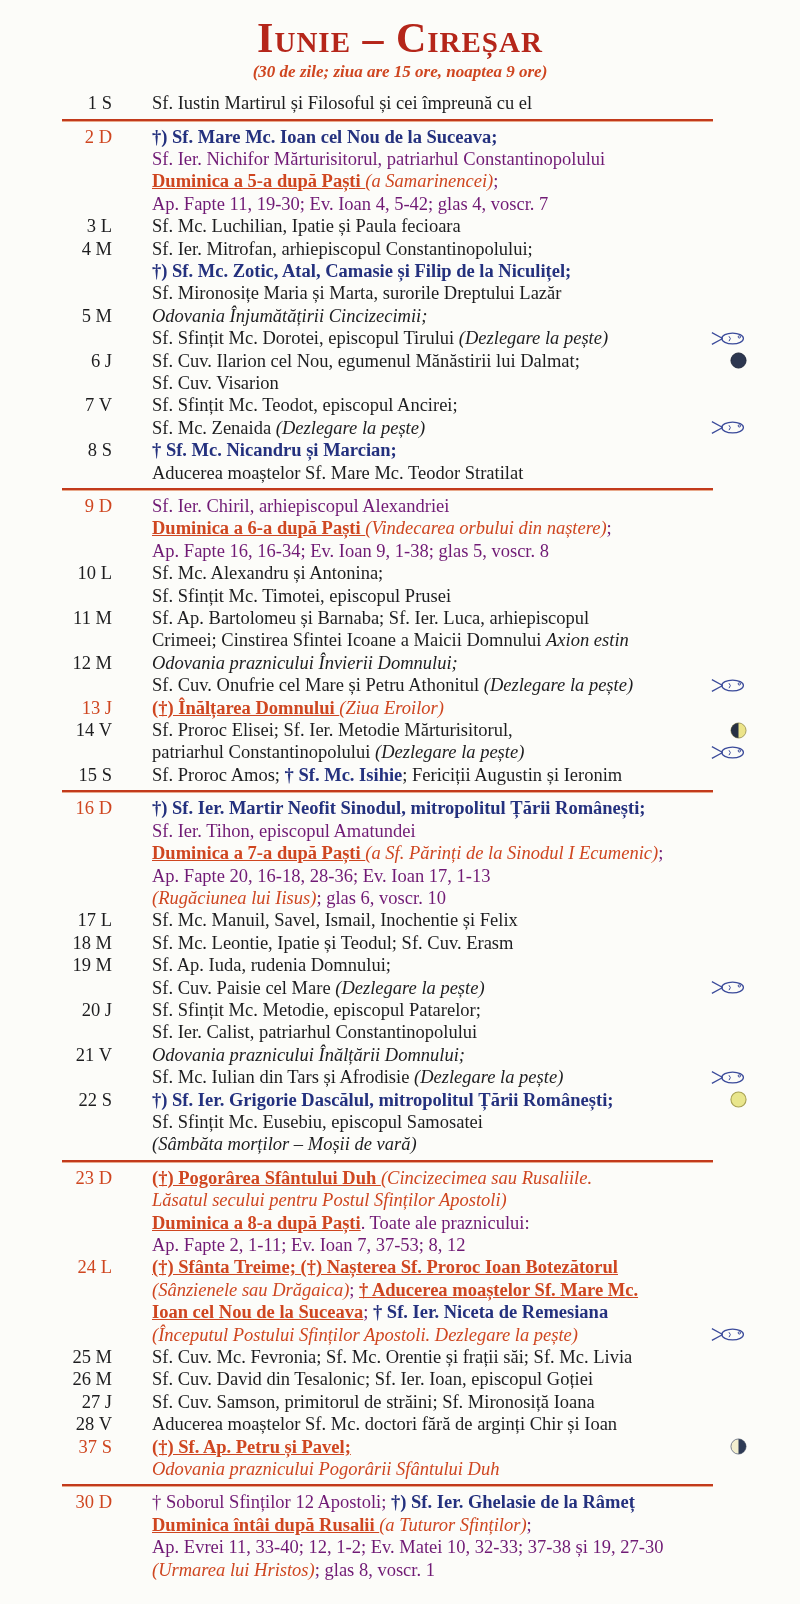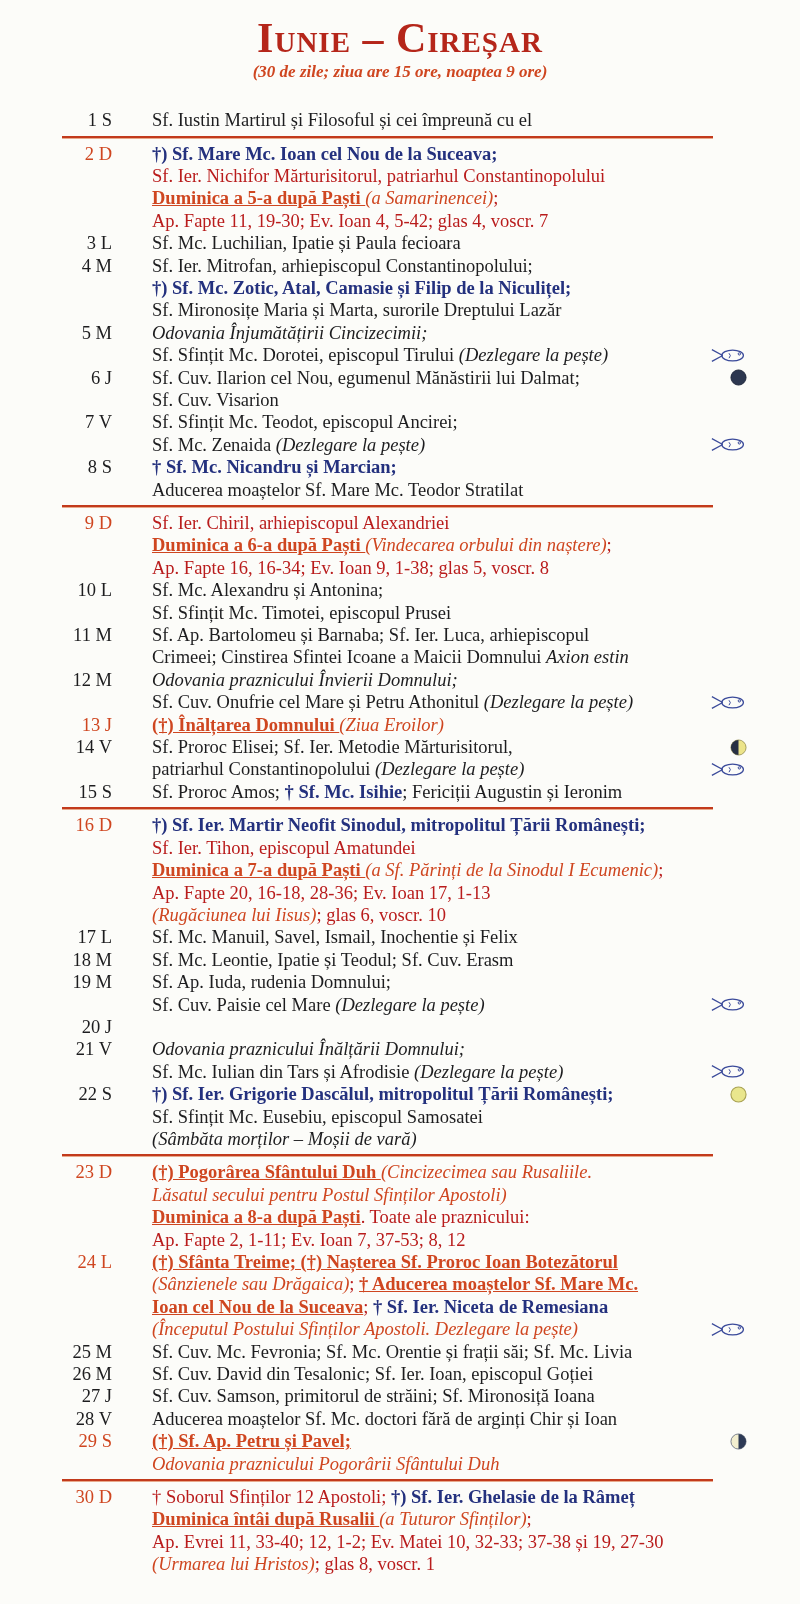--- a/index.html
+++ b/index.html
@@ -4,21 +4,21 @@
 <style>
   html,body{margin:0;padding:0;}
   body{
     width:800px;min-height:1604px;
     background:#fcfcf9;
     font-family:"Liberation Serif","DejaVu Serif",serif;
     color:#1d1d1f;
     -webkit-font-smoothing:antialiased;
   }
   .page{padding:16px 0 30px 0;}
-  .header{text-align:center;margin-bottom:27px;}
+  .header{text-align:center;margin-bottom:10px;}
   .title{
     font-variant:small-caps;
     font-weight:bold;
     font-size:42px;
     letter-spacing:1px;
     color:#b5261a;
     line-height:1.05;
   }
   .subtitle{
     font-style:italic;
@@ -54,21 +54,21 @@
   .sep{
     height:2px;
     background:#c23a1c;
     border-bottom:1px solid #e8a98c;
     margin:4px 34px 4px 62px;
   }
   
   .s-b{color:#1d1d1f;}
   .s-bi{color:#1d1d1f;font-style:italic;}
   .s-bb{color:#24317e;font-weight:bold;}
-  .s-r{color:#b91c1c;margin-top:20px;}
+  .s-r{color:#701a75;margin-top:20px;}
   .s-rb{color:#cf4620;font-weight:bold;text-decoration:underline;}
   .s-ri{color:#cf4620;font-style:italic;}
 </style>
 </head>
 <body>
 
 <div class="page">
   <div class="header">
     <div class="title">Iunie – Cireșar</div>
     <div class="subtitle">(30 de zile; ziua are 15 ore, noaptea 9 ore)</div>
@@ -335,20 +335,28 @@
                 <ellipse cx="24" cy="9" rx="12" ry="6" stroke="#3a4a9a" stroke-width="1.4"></ellipse>
                 <circle cx="31.5" cy="7.2" r="1.3" stroke="#3a4a9a" stroke-width="1.1"></circle>
                 <path d="M20 6.5 Q23 9 20 12" stroke="#3a4a9a" stroke-width="1.1"></path>
               </svg>
             </span>
           </div>
         </div>
       </div>
       <div class="row">
         <div class="day">20 J</div>
+        <div class="content">
+          <div class="line">
+            <span class="txt"><span class="s-b">Sf. Sfințit Mc. Metodie, episcopul Patarelor;</span></span>
+          </div>
+          <div class="line">
+            <span class="txt"><span class="s-b">Sf. Ier. Calist, patriarhul Constantinopolului</span></span>
+          </div>
+        </div>
       </div>
       <div class="row">
         <div class="day">21 V</div>
         <div class="content">
           <div class="line">
             <span class="txt"><span class="s-bi">Odovania praznicului Înălțării Domnului;</span></span>
           </div>
           <div class="line">
             <span class="txt"><span class="s-b">Sf. Mc. Iulian din Tars și Afrodisie </span><span class="s-bi">(Dezlegare la pește)</span></span>
             <span class="icon">
@@ -450,21 +458,21 @@
       </div>
       <div class="row">
         <div class="day">28 V</div>
         <div class="content">
           <div class="line">
             <span class="txt"><span class="s-b">Aducerea moaștelor Sf. Mc. doctori fără de arginți Chir și Ioan</span></span>
           </div>
         </div>
       </div>
       <div class="row">
-        <div class="day red">29 S</div>
+        <div class="day red">37 S</div>
         <div class="content">
           <div class="line">
             <span class="txt"><span class="s-rb">(†) Sf. Ap. Petru și Pavel;</span></span>
             <span class="icon">
               <svg width="17" height="17" viewBox="0 0 18 18">
                 <circle cx="9" cy="9" r="8" fill="#f2eecf" stroke="#565f75" stroke-width="0.8"></circle>
                 <path d="M9 1 A8 8 0 0 1 9 17 Z" fill="#2d3a55"></path>
               </svg>
             </span>
           </div>

